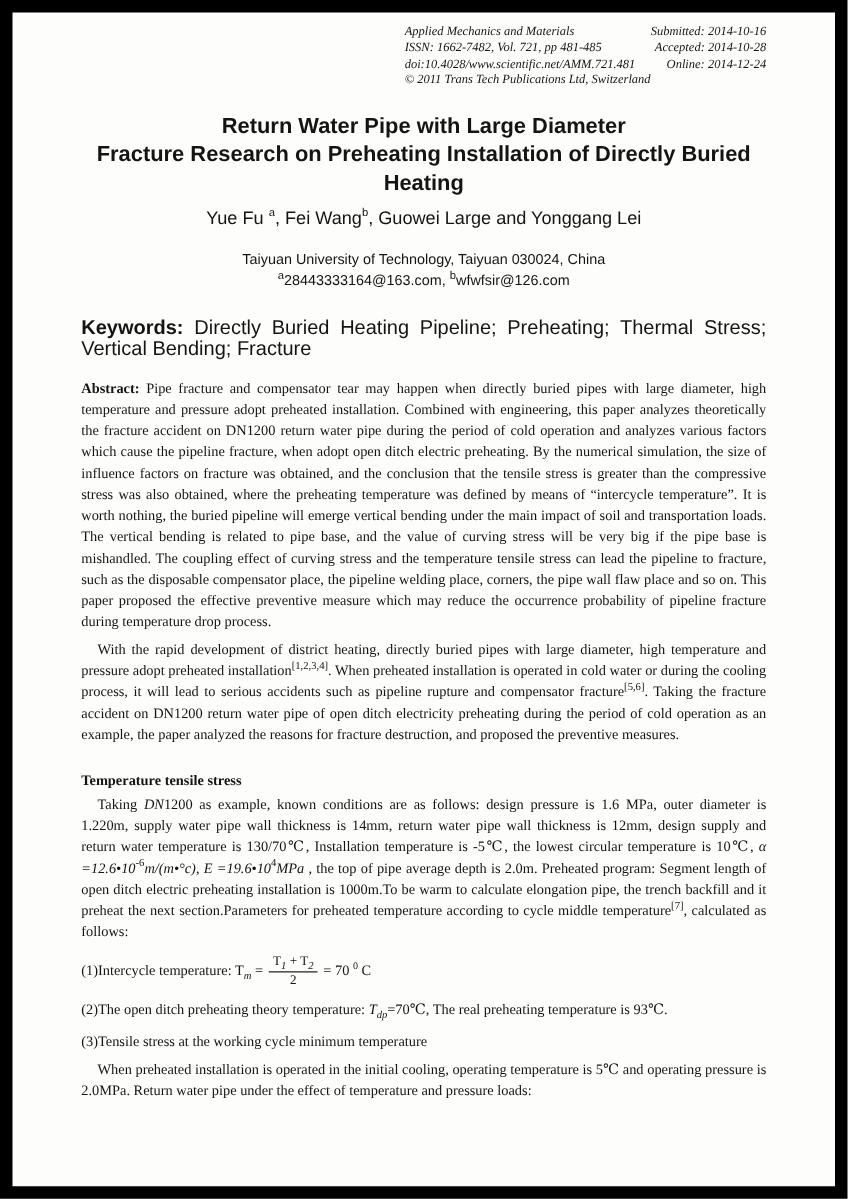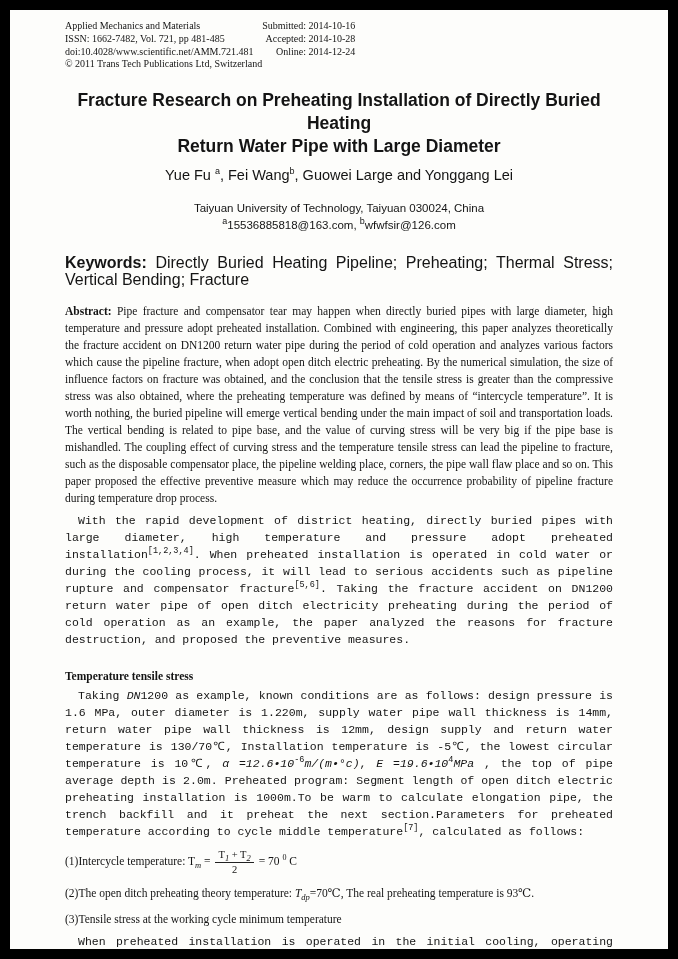--- a/index.html
+++ b/index.html
@@ -17,21 +17,22 @@
     background: #fdfdfb;
     box-sizing: border-box;
     padding: 10px 55px 0 55px;
     overflow: hidden;
     font-family: "Liberation Serif", "DejaVu Serif", "DejaVu Sans", serif;
     font-size: 11.5px;
     color: #141414;
   }
   .pdf-header {
     display: flex;
-    justify-content: flex-start;
+    justify-content: flex-end;
+    font-style: italic;
     font-size: 10px;
     line-height: 12.8px;
   }
   .hdr-right { text-align: right; }
   .title {
     font-family: "Liberation Sans", "DejaVu Sans", sans-serif;
     font-size: 17.5px;
     font-weight: bold;
     text-align: center;
     margin: 18px 0 0 0;
@@ -68,21 +69,20 @@
   .section-heading {
     font-size: 11.5px;
     font-weight: bold;
     margin: 22px 0 0 0;
   }
   .para {
     margin: 5px 0 0 0;
     text-align: justify;
     line-height: 17px;
     text-indent: 13px;
-    font-family: Liberation Mono, monospace;
   }
   .cite { font-size: 8.5px; }
   .deg-sup { font-size: 8px; }
   .mvar { font-style: italic; }
   .msub { font-size: 8.5px; font-style: italic; }
   .msup { font-size: 8.5px; }
   .eq-line { margin-top: 9px; line-height: 17px; }
   .frac {
     display: inline-block;
     vertical-align: middle;
@@ -108,29 +108,29 @@
       <div>© 2011 Trans Tech Publications Ltd, Switzerland</div>
     </div>
     <div class="hdr-right">
       <div>Submitted: 2014-10-16</div>
       <div>Accepted: 2014-10-28</div>
       <div>Online: 2014-12-24</div>
     </div>
   </header>
 
   <h1 class="title">
+      <span class="tline">Return Water Pipe with Large Diameter</span>
       <span class="tline">Fracture Research on Preheating Installation of Directly Buried Heating</span>
-      <span class="tline">Return Water Pipe with Large Diameter</span>
     </h1>
 
   <div class="authors"><span>Yue Fu </span><sup class="aff-sup">a</sup><span>, Fei Wang</span><sup class="aff-sup">b</sup><span>, Guowei Large and Yonggang Lei</span></div>
 
   <div class="affiliation">Taiyuan University of Technology, Taiyuan 030024, China</div>
 
-  <div class="emails"><sup class="aff-sup">a</sup><span>15536885818@163.com, </span><sup class="aff-sup">b</sup><span>wfwfsir@126.com</span></div>
+  <div class="emails"><sup class="aff-sup">a</sup><span>28443333164@163.com, </span><sup class="aff-sup">b</sup><span>wfwfsir@126.com</span></div>
 
   <p class="keywords"><b>Keywords: </b><span>Directly Buried Heating Pipeline; Preheating; Thermal Stress; Vertical Bending; Fracture</span></p>
 
   <p class="abstract"><b>Abstract: </b><span>Pipe fracture and compensator tear may happen when directly buried pipes with large diameter, high temperature and pressure adopt preheated installation. Combined with engineering, this paper analyzes theoretically the fracture accident on DN1200 return water pipe during the period of cold operation and analyzes various factors which cause the pipeline fracture, when adopt open ditch electric preheating. By the numerical simulation, the size of influence factors on fracture was obtained, and the conclusion that the tensile stress is greater than the compressive stress was also obtained, where the preheating temperature was defined by means of “intercycle temperature”. It is worth nothing, the buried pipeline will emerge vertical bending under the main impact of soil and transportation loads. The vertical bending is related to pipe base, and the value of curving stress will be very big if the pipe base is mishandled. The coupling effect of curving stress and the temperature tensile stress can lead the pipeline to fracture, such as the disposable compensator place, the pipeline welding place, corners, the pipe wall flaw place and so on. This paper proposed the effective preventive measure which may reduce the occurrence probability of pipeline fracture during temperature drop process.</span></p>
 
 
   <p class="para"><span>With the rapid development of district heating, directly buried pipes with large diameter, high temperature and pressure adopt preheated installation</span><sup class="cite">[1,2,3,4]</sup><span>. When preheated installation is operated in cold water or during the cooling process, it will lead to serious accidents such as pipeline rupture and compensator fracture</span><sup class="cite">[5,6]</sup><span>. Taking the fracture accident on DN1200 return water pipe of open ditch electricity preheating during the period of cold operation as an example, the paper analyzed the reasons for fracture destruction, and proposed the preventive measures.</span></p>
 
   <h2 class="section-heading">Temperature tensile stress</h2>
 

